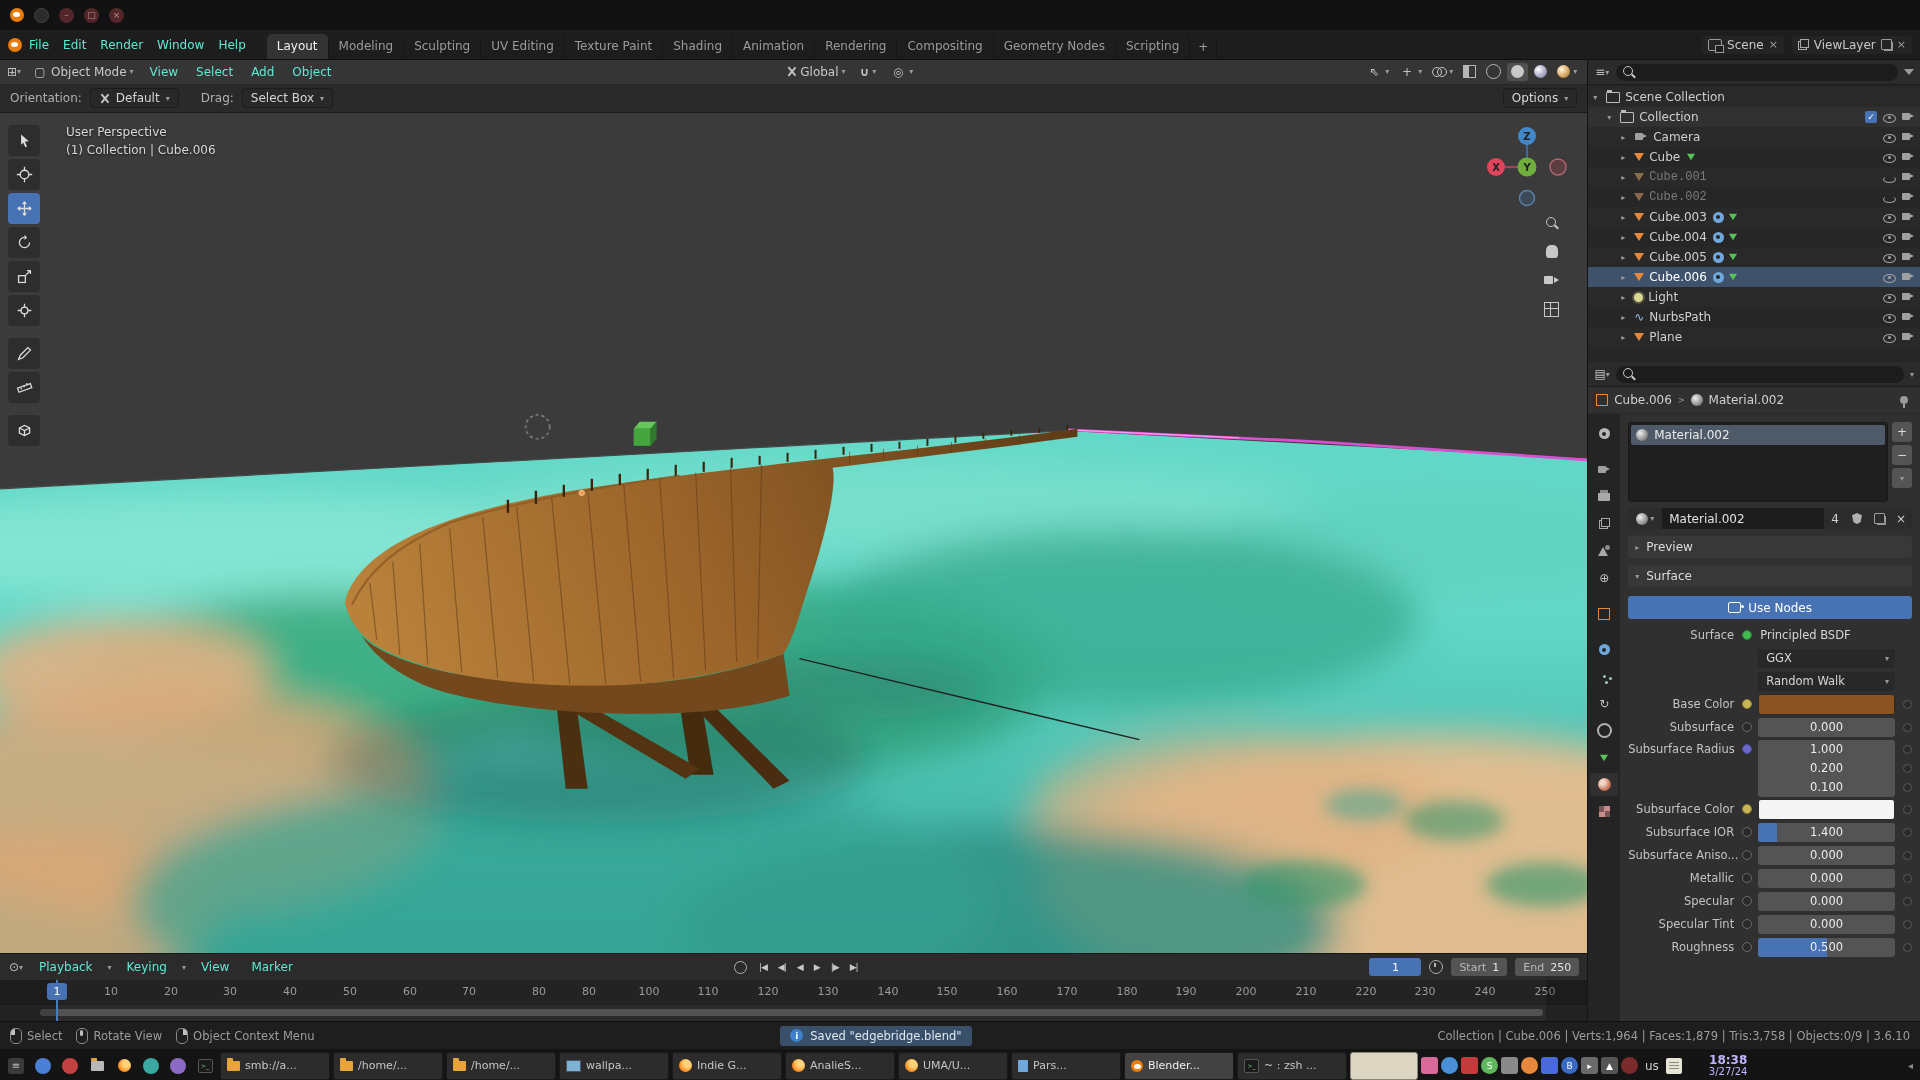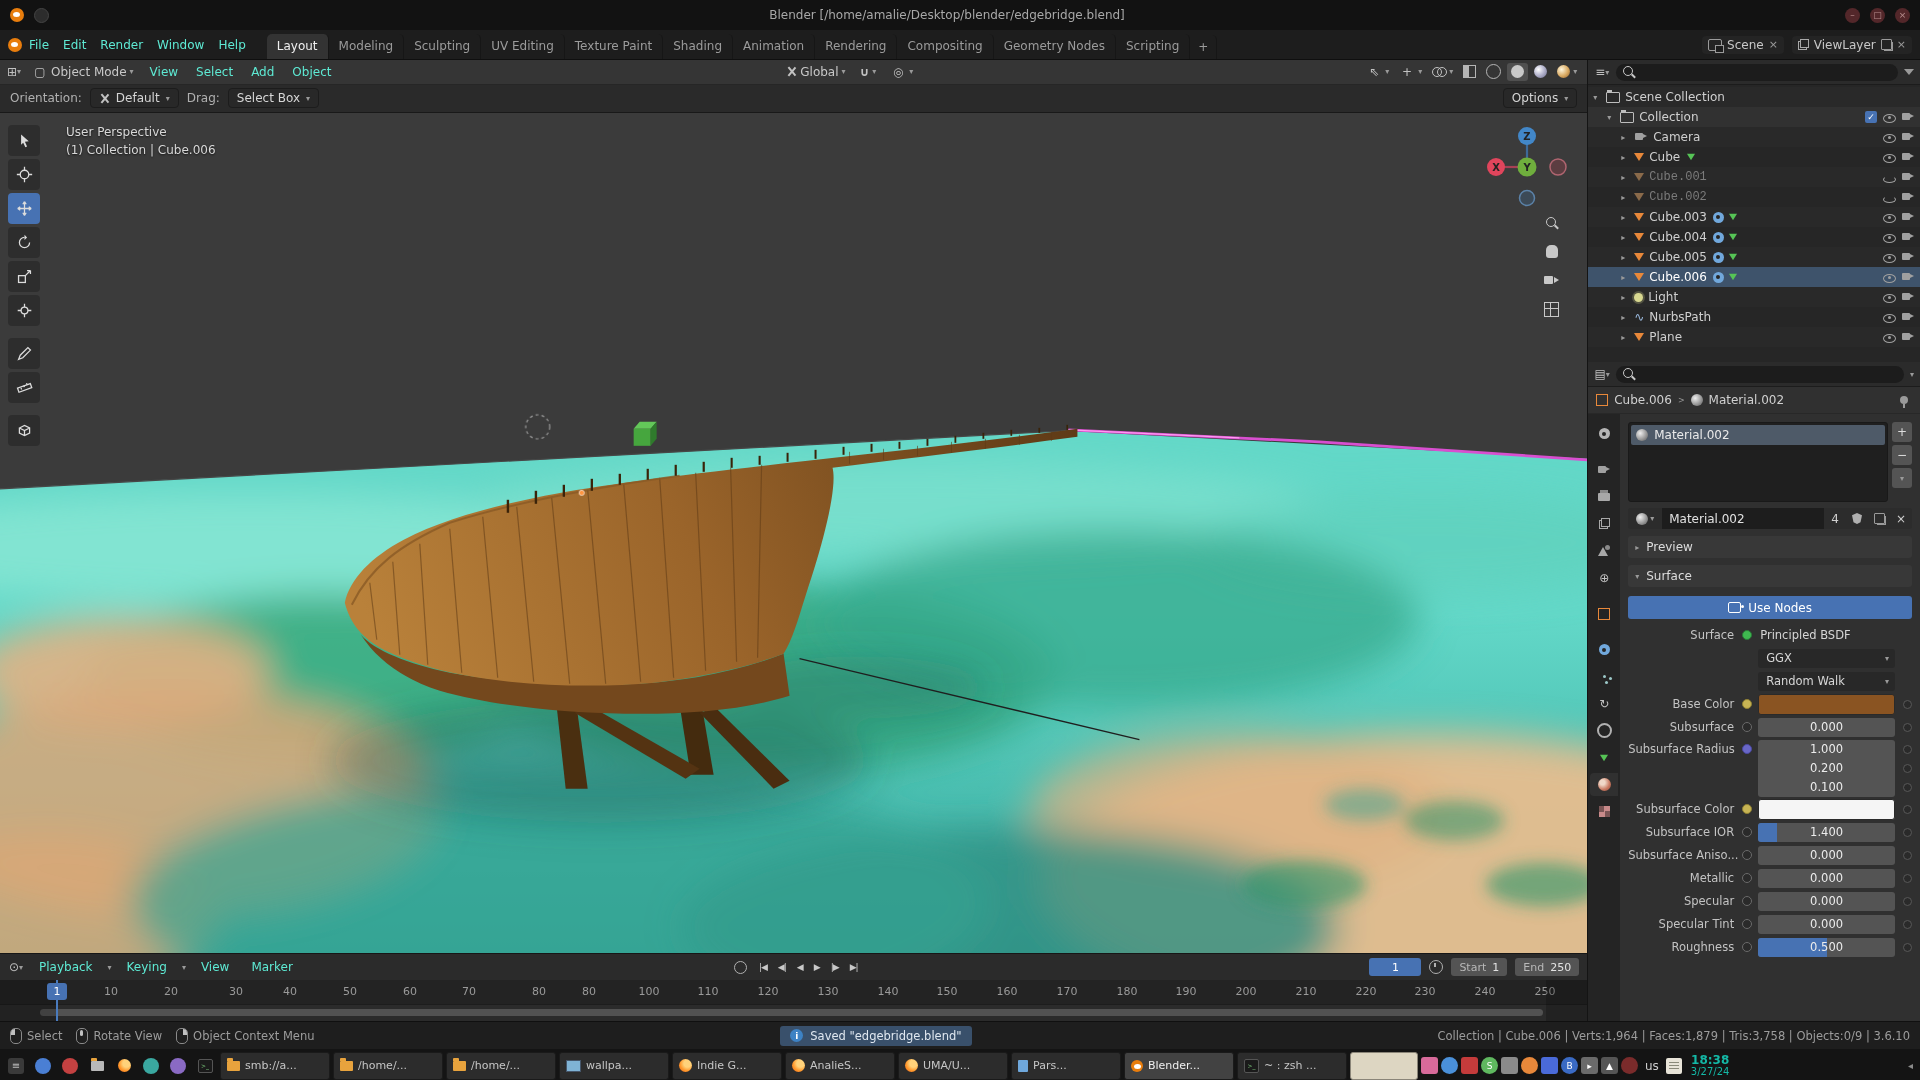--- a/index.html
+++ b/index.html
@@ -218,34 +218,33 @@
   .fold::before{content:'';position:absolute;top:-2.5px;left:0;width:6px;height:2.5px;background:#e8a33d;border-radius:1px 1px 0 0;}
   .ffx{width:13px;height:13px;border-radius:50%;background:radial-gradient(circle at 65% 35%, #ffd27a 0 30%, #ff9a2e 60%, #e85d12);flex:none;}
   .imgi{width:13px;height:10px;background:#7fb3d5;border:1px solid #45566a;position:relative;flex:none;}
   .doc{width:10px;height:12px;background:#6fa8dc;border-radius:1px;flex:none;}
   .term{width:13px;height:12px;background:#1a1a1a;border:1px solid #555;border-radius:2px;color:#7fd07f;font-size:6px;display:flex;align-items:center;justify-content:center;flex:none;}
   .blankwin{width:66px;height:26px;background:#ddd6c2;border-radius:3px;border:1px solid #8a8578;flex:none;}
   .trayico{width:17px;height:17px;border-radius:3px;display:flex;align-items:center;justify-content:center;font-size:9px;color:#fff;flex:none;}
   .kbd{color:#cfcfcf;padding:0 4px;}
   .notes{width:16px;height:16px;background:#e8e4d8;border-radius:2px;position:relative;flex:none;}
   .notes::before{content:'';position:absolute;left:3px;right:3px;top:4px;height:1.5px;background:#8a8a7a;box-shadow:0 3px 0 #8a8a7a,0 6px 0 #8a8a7a;}
-  .clock{margin-left:6px;text-align:center;color:#14b8a6;line-height:12px;flex:none;}
+  .clock{margin-left:24px;text-align:center;color:#c4b5fd;line-height:12px;flex:none;}
   .clock .tm{font-size:12px;font-weight:bold;}
   .clock .dt{font-size:10px;}
   .edgearrow{margin-left:auto;color:#8a8a8a;font-size:10px;padding:0 3px;}
 </style>
 </head>
 <body>
 
 <div class="app">
 
   <div class="titlebar">
     <span class="blicon"></span>
     <span class="dotico"></span>
-    <div class="tb-title">Blender [/home/amalie/Desktop/blender/edgebridge.blend]</div>
     <span class="winbtn">–</span>
     <span class="winbtn">□</span>
     <span class="winbtn">×</span>
   </div>
 
   <div class="topbar">
     <span class="blicon"></span>
     <span class="menu">File</span>
     <span class="menu">Edit</span>
     <span class="menu">Render</span>
@@ -342,21 +341,21 @@
         </div>
       </div>
 
       <div class="tool-settings">
         <span class="lbl">Orientation:</span>
         <span class="drop">
             <span class="axico"></span>
             <span>Default</span>
             <span class="cv">▾</span>
           </span>
-        <span class="lbl" style="">Drag:</span>
+        <span class="lbl" style="margin-left:14px">Drag:</span>
         <span class="drop">
             <span>Select Box</span>
             <span class="cv">▾</span>
           </span>
         <span style="flex:1"></span>
         <span class="drop">
             <span>Options</span>
             <span class="cv">▾</span>
           </span>
       </div>
@@ -576,21 +575,21 @@
           <span class="se-field">
               <span class="k">End</span>
               <span>250</span>
             </span>
         </div>
         <div class="tl-lower">
           <div class="tl-ruler">
             <span class="tick" style="left:57px">1</span>
             <span class="tick" style="left:111px">10</span>
             <span class="tick" style="left:171px">20</span>
-            <span class="tick" style="left:236px">30</span>
+            <span class="tick" style="left:230px">30</span>
             <span class="tick" style="left:290px">40</span>
             <span class="tick" style="left:350px">50</span>
             <span class="tick" style="left:410px">60</span>
             <span class="tick" style="left:469px">70</span>
             <span class="tick" style="left:539px">80</span>
             <span class="tick" style="left:589px">80</span>
             <span class="tick" style="left:649px">100</span>
             <span class="tick" style="left:708px">110</span>
             <span class="tick" style="left:768px">120</span>
             <span class="tick" style="left:828px">130</span>

